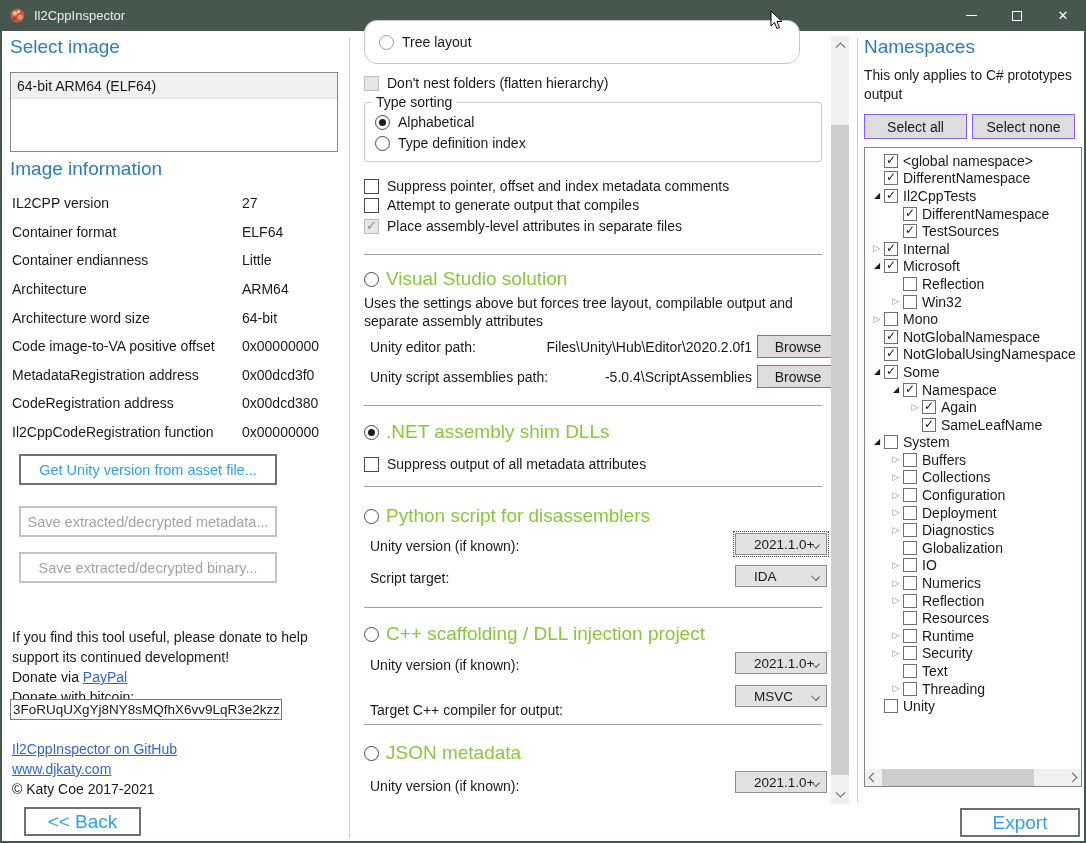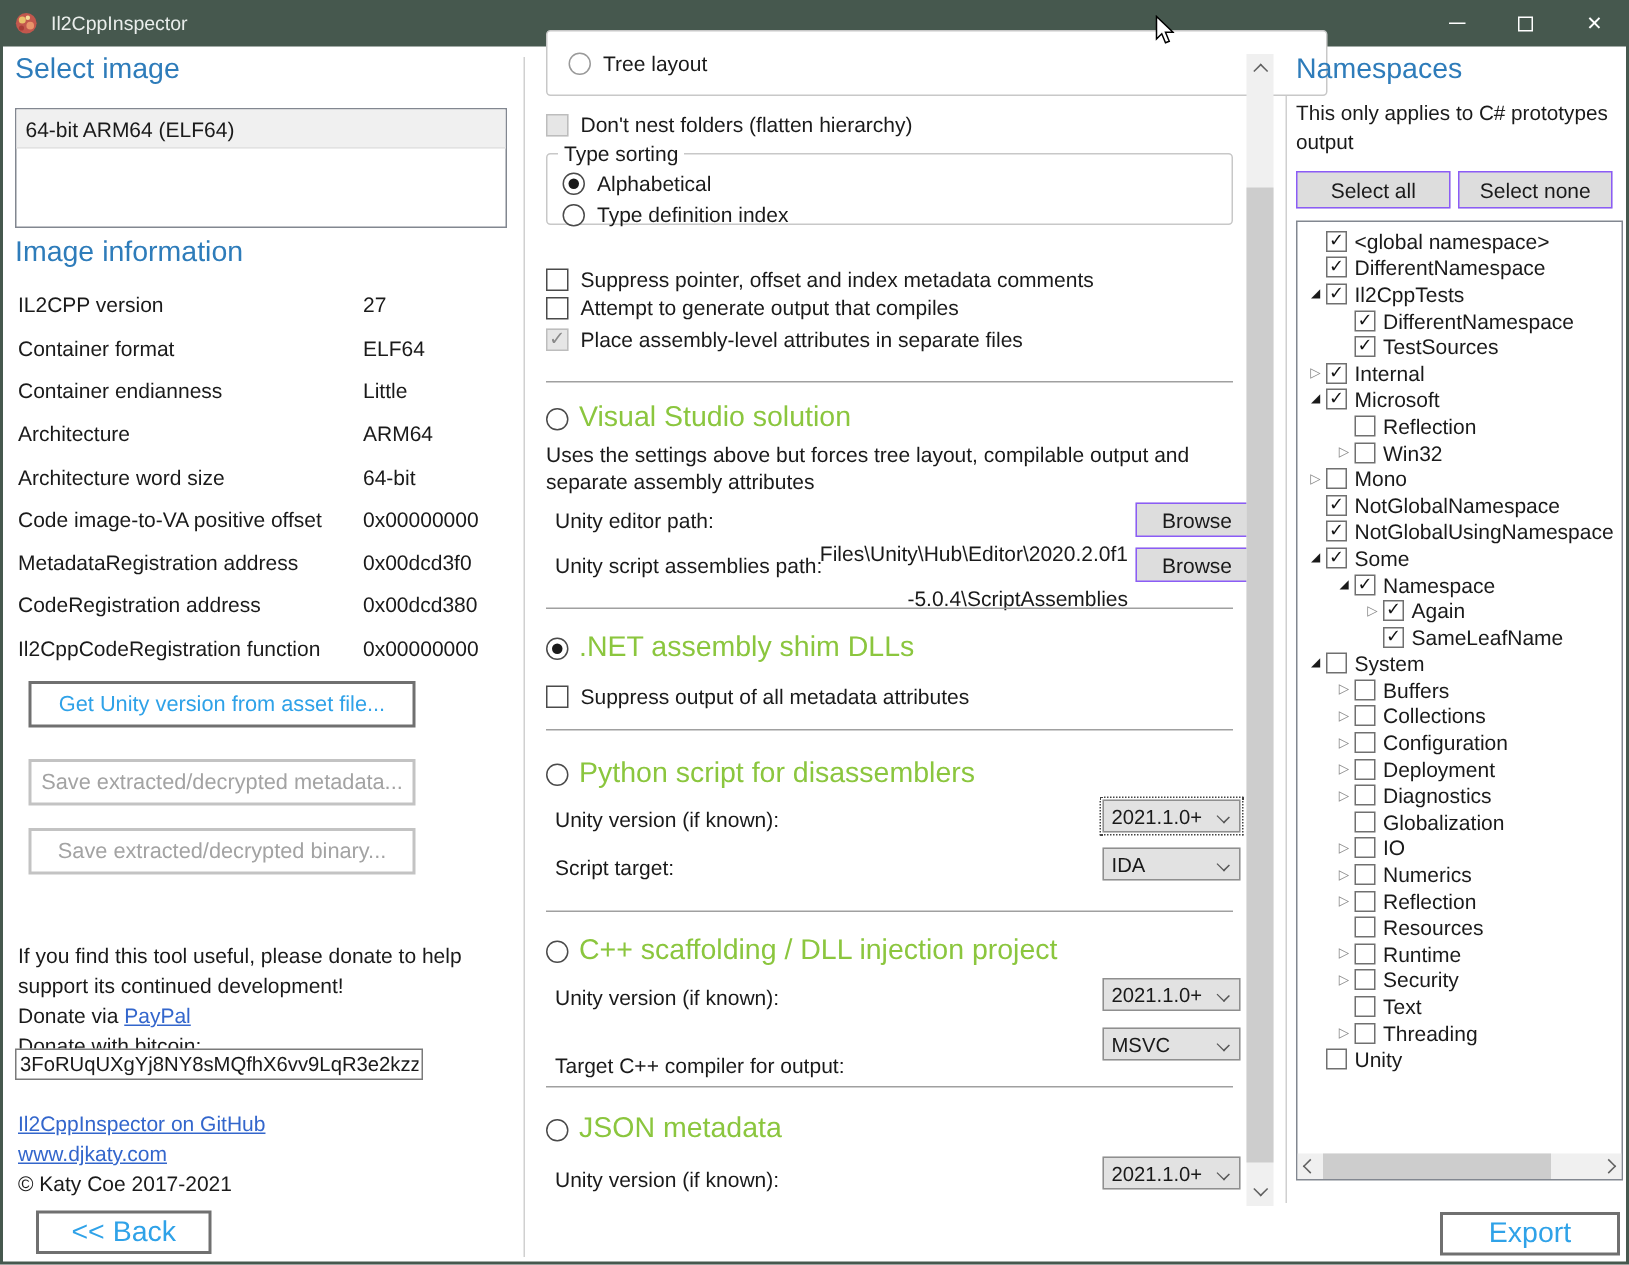--- a/index.html
+++ b/index.html
@@ -28,21 +28,21 @@
   .chk.checked::after{ content:"✓"; position:absolute; left:1px; top:-2px; font-size:13px; color:#1a1a1a; }
   .chk.disabled{ background:#e6e6e6; border-color:#bdbdbd; }
   .chk.disabled.checked::after{ color:#8a8a8a; }
   .radio{ display:inline-block; width:15px; height:15px; border:1px solid #4a4a4a; border-radius:50%;
         background:#fff; position:relative; flex:none; }
   .radio.sel::after{ content:""; position:absolute; left:3px; top:3px; width:7px; height:7px;
         border-radius:50%; background:#1a1a1a; }
   .radio.dim{ border-color:#9a9a9a; }
   .optrow{ position:absolute; display:flex; align-items:center; gap:8px; font-size:14px; white-space:nowrap; }
   .combo{ position:absolute; width:92px; height:22px; background:#e2e2e2; border:1px solid #8f8f8f;
-        font-size:13.5px; display:flex; align-items:center; padding-left:5px; }
+        font-size:13.5px; display:flex; align-items:center; padding-left:18px; }
   .combo .chev{ position:absolute; right:7px; top:7px; width:7px; height:7px;
         border-right:1px solid #555; border-bottom:1px solid #555; transform:rotate(45deg) scale(1,.8); }
   .combo.focused{ outline:1px dotted #444; outline-offset:1px; }
   .btn-gray{ background:#dddddd; border:1px solid #8b5cf6; font-size:14px; color:#1a1a1a;
         font-family:inherit; }
   .sep-h{ position:absolute; height:1px; background:#a8a8a8; }
   .sep-v{ position:absolute; width:1px; background:#d0d0d0; }
   .link{ color:#3366cc; text-decoration:underline; cursor:pointer; }
   
   .left{ position:absolute; left:8px; top:32px; width:332px; }
@@ -62,21 +62,21 @@
   .links{ position:absolute; left:2px; top:705px; font-size:14px; line-height:20px; }
   .backbtn{ position:absolute; left:9px; top:805px; width:117px; height:29px; background:#fff;
         border:2px solid #707070; color:#2fa2e8; font-size:19px; font-family:inherit;margin-left:13px; }
   
   .middle{ position:absolute; left:360px; top:32px; width:468px; height:779px; }
   .groupbox{ position:absolute; border:1px solid #c8c8c8; border-radius:3px; background:#fff; }
   .grouplabel{ position:absolute; background:#fff; padding:0 4px; font-size:14px; }
   .desc{ position:absolute; font-size:14px; line-height:17.5px; width:462px; }
   .fieldlabel{ position:absolute; font-size:14px; white-space:nowrap; }
   .pathval{ position:absolute; width:232px; height:20px; font-size:14px; text-align:right;
-        overflow:hidden; white-space:nowrap;margin-top:22px; }
+        overflow:hidden; white-space:nowrap; }
   .browse{ position:absolute; width:82px; height:23px; }
   .secthead{ position:absolute; display:flex; align-items:center; gap:7px; }
   
   .vscroll{ position:absolute; left:829px; top:34px; width:18px; height:768px; background:#f0f0f0; }
   .vscroll .thumb{ position:absolute; left:0; width:18px; background:#cdcdcd; }
   .sb-arrow{ position:absolute; width:18px; height:17px; display:flex; align-items:center; justify-content:center; }
   .chev-up{ width:7px;height:7px;border-left:1px solid #606060;border-top:1px solid #606060;transform:rotate(45deg) translate(2px,2px); }
   .chev-down{ width:7px;height:7px;border-right:1px solid #606060;border-bottom:1px solid #606060;transform:rotate(45deg) translate(-2px,-2px); }
   .chev-left{ width:7px;height:7px;border-left:1px solid #606060;border-bottom:1px solid #606060;transform:rotate(45deg); }
   .chev-right{ width:7px;height:7px;border-right:1px solid #606060;border-top:1px solid #606060;transform:rotate(45deg); }
@@ -194,33 +194,33 @@
     </div>
   </div>
 
   <button class="backbtn">&lt;&lt; Back</button>
 
   <div class="sep-v" style="left:347px;top:36px;height:800px;"></div>
   <div class="sep-v" style="left:855px;top:36px;height:764px;"></div>
 
   <div class="middle">
 
-    <div class="groupbox" style="left:2px;top:-14px;width:521px;height:44px;">
+    <div class="groupbox" style="left:2px;top:-14px;width:436px;height:44px;border-radius:13px;">
       <div class="optrow" style="left:14px;top:13px;">
         <span class="radio dim"></span>
         <span>Tree layout</span>
       </div>
     </div>
 
     <div class="optrow" style="left:2px;top:41px;">
       <span class="chk disabled"></span>
       <span>Don't nest folders (flatten hierarchy)</span>
     </div>
 
-    <div class="groupbox" style="left:2px;top:68px;width:458px;height:48px;">
+    <div class="groupbox" style="left:2px;top:68px;width:458px;height:60px;">
       <div class="optrow" style="left:10px;top:11px;">
         <span class="radio sel"></span>
         <span>Alphabetical</span>
       </div>
       <div class="optrow" style="left:10px;top:32px;">
         <span class="radio"></span>
         <span>Type definition index</span>
       </div>
     </div>
     <div class="grouplabel" style="left:10px;top:60px;">Type sorting</div>

